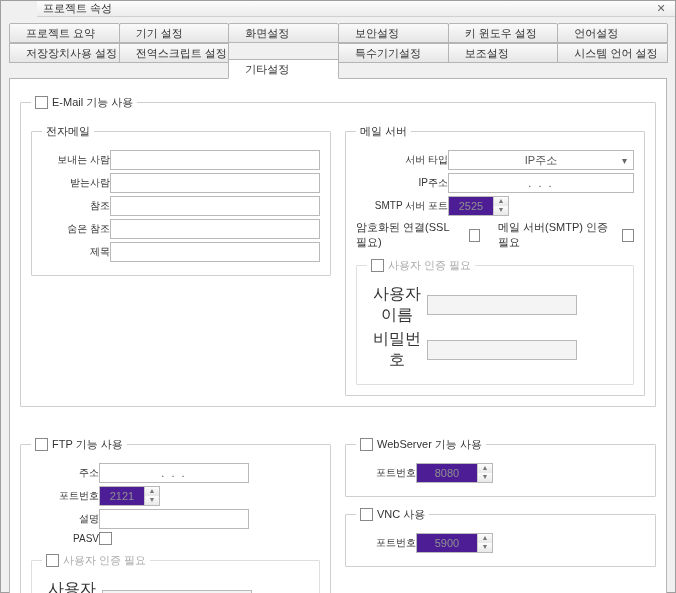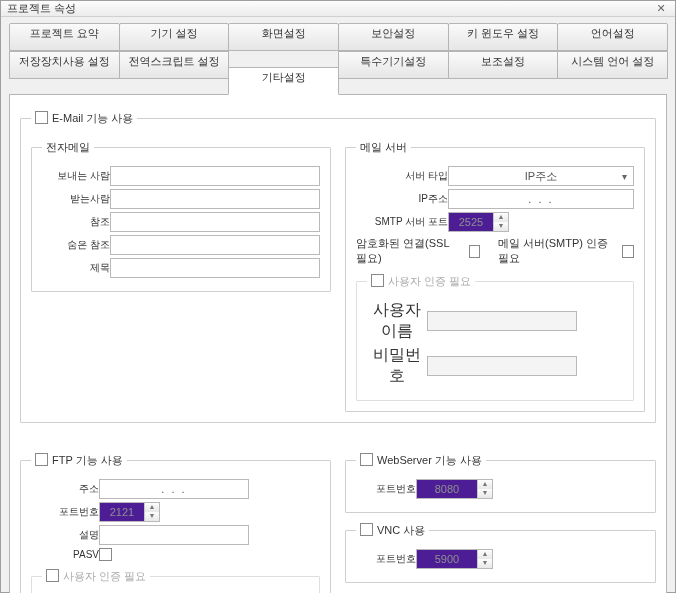--- a/index.html
+++ b/index.html
@@ -1,30 +1,30 @@
 <!DOCTYPE html>
 <html><head>
 <meta charset="utf-8">
 <style>
 * { box-sizing: border-box; margin: 0; padding: 0; }
 body { width: 676px; height: 593px; font-family: "Malgun Gothic", sans-serif; font-size: 11px; background: #f0f0f0; color: #333; }
 .window { width: 676px; height: 593px; border: 1px solid #9e9e9e; background: #f0f0f0; display: flex; flex-direction: column; }
-.titlebar { height: 22px; display: flex; align-items: center; justify-content: space-between; padding: 0 6px; background: linear-gradient(#fdfdfd,#ececec); border-bottom: 1px solid #d0d0d0; }
+.titlebar { height: 22px; display: flex; align-items: center; justify-content: space-between; padding: 0 6px; background: linear-gradient(#fdfdfd,#ececec); border-bottom: 1px solid #d0d0d0; margin-left: 36px; }
 .titlebar-title { font-size: 11px; color: #333; }
 .titlebar-close { width: 16px; height: 14px; text-align: center; cursor: default; color: #666; font-family: Arial; }
 .tabs-wrap { padding: 6px 8px 0 8px; }
 .tabs-row { display: flex; }
-.tab { flex: 1; height: 28px; line-height: 19px; text-align: center; font-size: 11px; border: 1px solid #b5b5b5; background: linear-gradient(#fafafa,#e6e6e6); margin-right: -1px; cursor: default; color: #333; }
+.tab { flex: 1; height: 20px; line-height: 19px; text-align: left; font-size: 11px; border: 1px solid #b5b5b5; background: linear-gradient(#fafafa,#e6e6e6); margin-right: -1px; cursor: default; color: #333; padding-left: 16px; }
 .tabs-row:first-child .tab { border-top-left-radius: 2px; border-top-right-radius: 2px; }
 .tab.active { background: #fff; border-bottom: 1px solid #fff; position: relative; z-index: 2; margin-top: 16px; }
 .content { flex: 1; border: 1px solid #b5b5b5; margin: 0 8px 8px 8px; margin-top: -1px; background: #fff; padding: 10px; display: flex; flex-direction: column; position: relative; }
 .chk { width: 13px; height: 13px; border: 1px solid #888; background: #fff; display: inline-block; }
 fieldset { border: 1px solid #cfcfcf; border-radius: 1px; padding: 8px 10px 10px 10px; margin: 6px 0 0 0; position: relative; }
 fieldset > legend { padding: 0 4px; font-size: 11px; color: #333; }
-fieldset.with-chk > legend { display: flex; gap: 4px; }
+fieldset.with-chk > legend { display: flex; align-items: center; gap: 4px; }
 .cols { display: flex; gap: 14px; }
 .left, .right { flex: 1; display: flex; flex-direction: column; }
 .field-row { display: flex; align-items: center; margin: 3px 0; }
 .field-row .lbl { width: 68px; text-align: right; color: #333; font-size: 10px; flex-shrink: 0; }
 .right .field-row .lbl { width: 92px; }
 .input { flex: 1; height: 20px; border: 1px solid #b9b9b9; background: #fff; }
 .input.dis { background: #f4f4f4; }
 .select { flex: 1; height: 20px; border: 1px solid #b9b9b9; background: #fff; display: flex; align-items: center; justify-content: center; position: relative; color: #555; }
 .select::after { content: "▾"; position: absolute; right: 6px; color: #666; font-size: 10px; }
 .ip { flex: 1; height: 20px; border: 1px solid #b9b9b9; background: #fff; display: flex; align-items: center; justify-content: space-around; color: #555; letter-spacing: 2px; }

